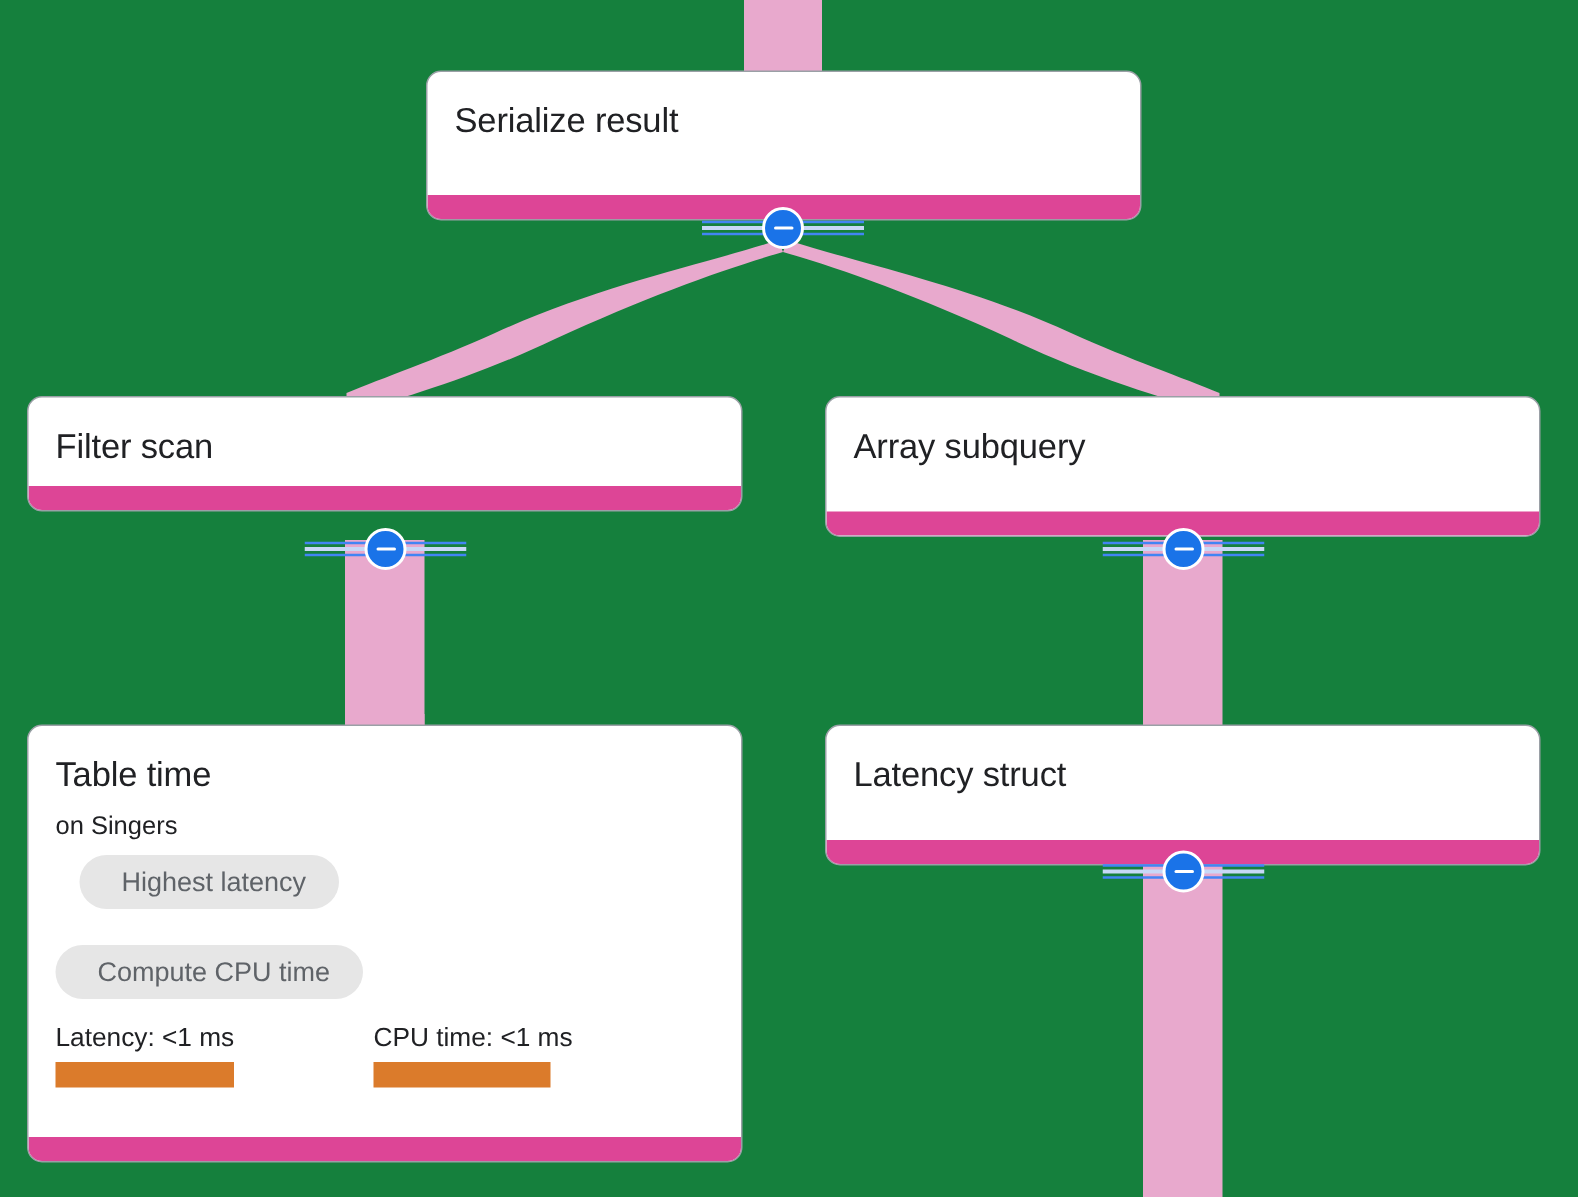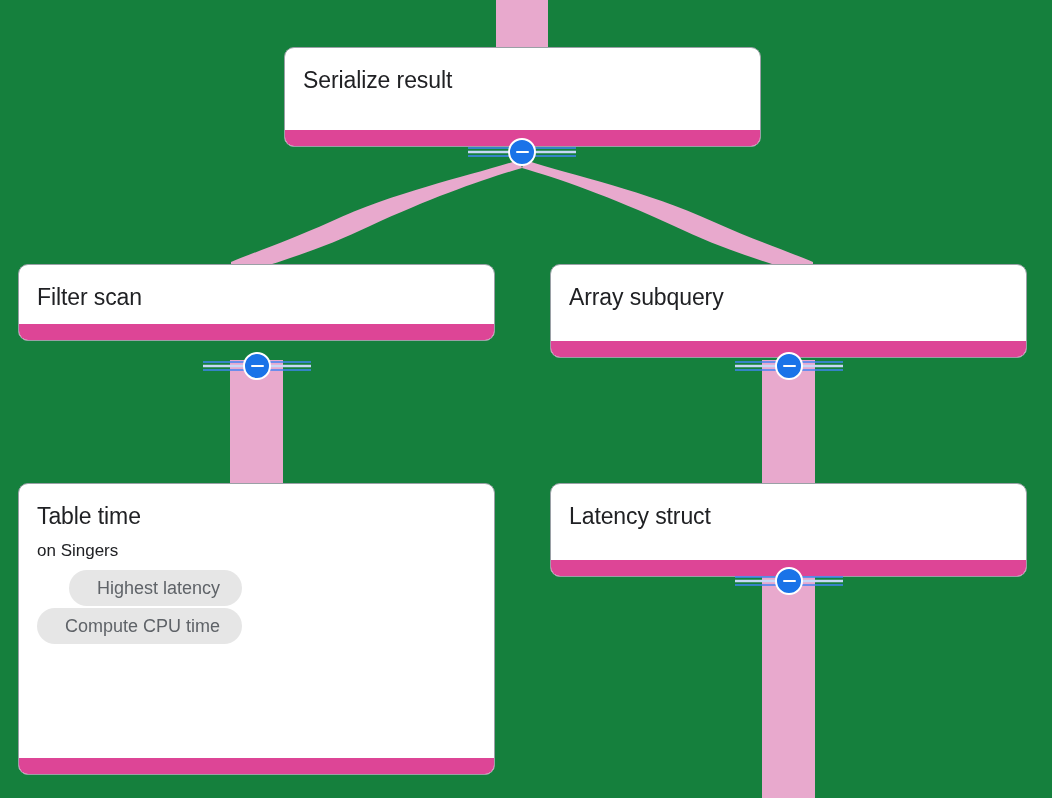--- a/index.html
+++ b/index.html
@@ -56,22 +56,22 @@
   .node-subtitle {
     font-size: 17px;
     line-height: 22px;
     color: #202124;
     margin-top: 10px;
   }
   .chips {
     margin-top: 8px;
     display: flex;
     flex-direction: column;
-    align-items: flex-end;
-    gap: 2px;
+    align-items: center;
+    gap: 24px;
   }
   .chip {
     background: #e6e6e6;
     color: #5f6368;
     font-size: 18px;
     line-height: 22px;
     border-radius: 18px;
     padding: 7px 22px 7px 28px;
     white-space: nowrap;
   }
@@ -225,20 +225,34 @@
   </div>
 
   <div class="node" style="left:18px; top:483px; width:477px; height:292px;">
     <div class="node-body">
       <div class="node-title">Table time</div>
       <div class="node-subtitle">on Singers</div>
       <div class="chips">
         <div class="chip">Highest latency</div>
         <div class="chip">Compute CPU time</div>
       </div>
+      <div class="metrics">
+        <div class="metric" style="width:212px;">
+          <div class="metric-label">Latency: &lt;1 ms</div>
+          <div class="metric-bar-track">
+            <div class="metric-bar" style="width:119px;"></div>
+          </div>
+        </div>
+        <div class="metric">
+          <div class="metric-label">CPU time: &lt;1 ms</div>
+          <div class="metric-bar-track">
+            <div class="metric-bar" style="width:118px;"></div>
+          </div>
+        </div>
+      </div>
     </div>
     <div class="node-footer"></div>
   </div>
 
   <div class="node" style="left:550px; top:483px; width:477px; height:94px;">
     <div class="node-body">
       <div class="node-title">Latency struct</div>
     </div>
     <div class="node-footer"></div>
   </div>

